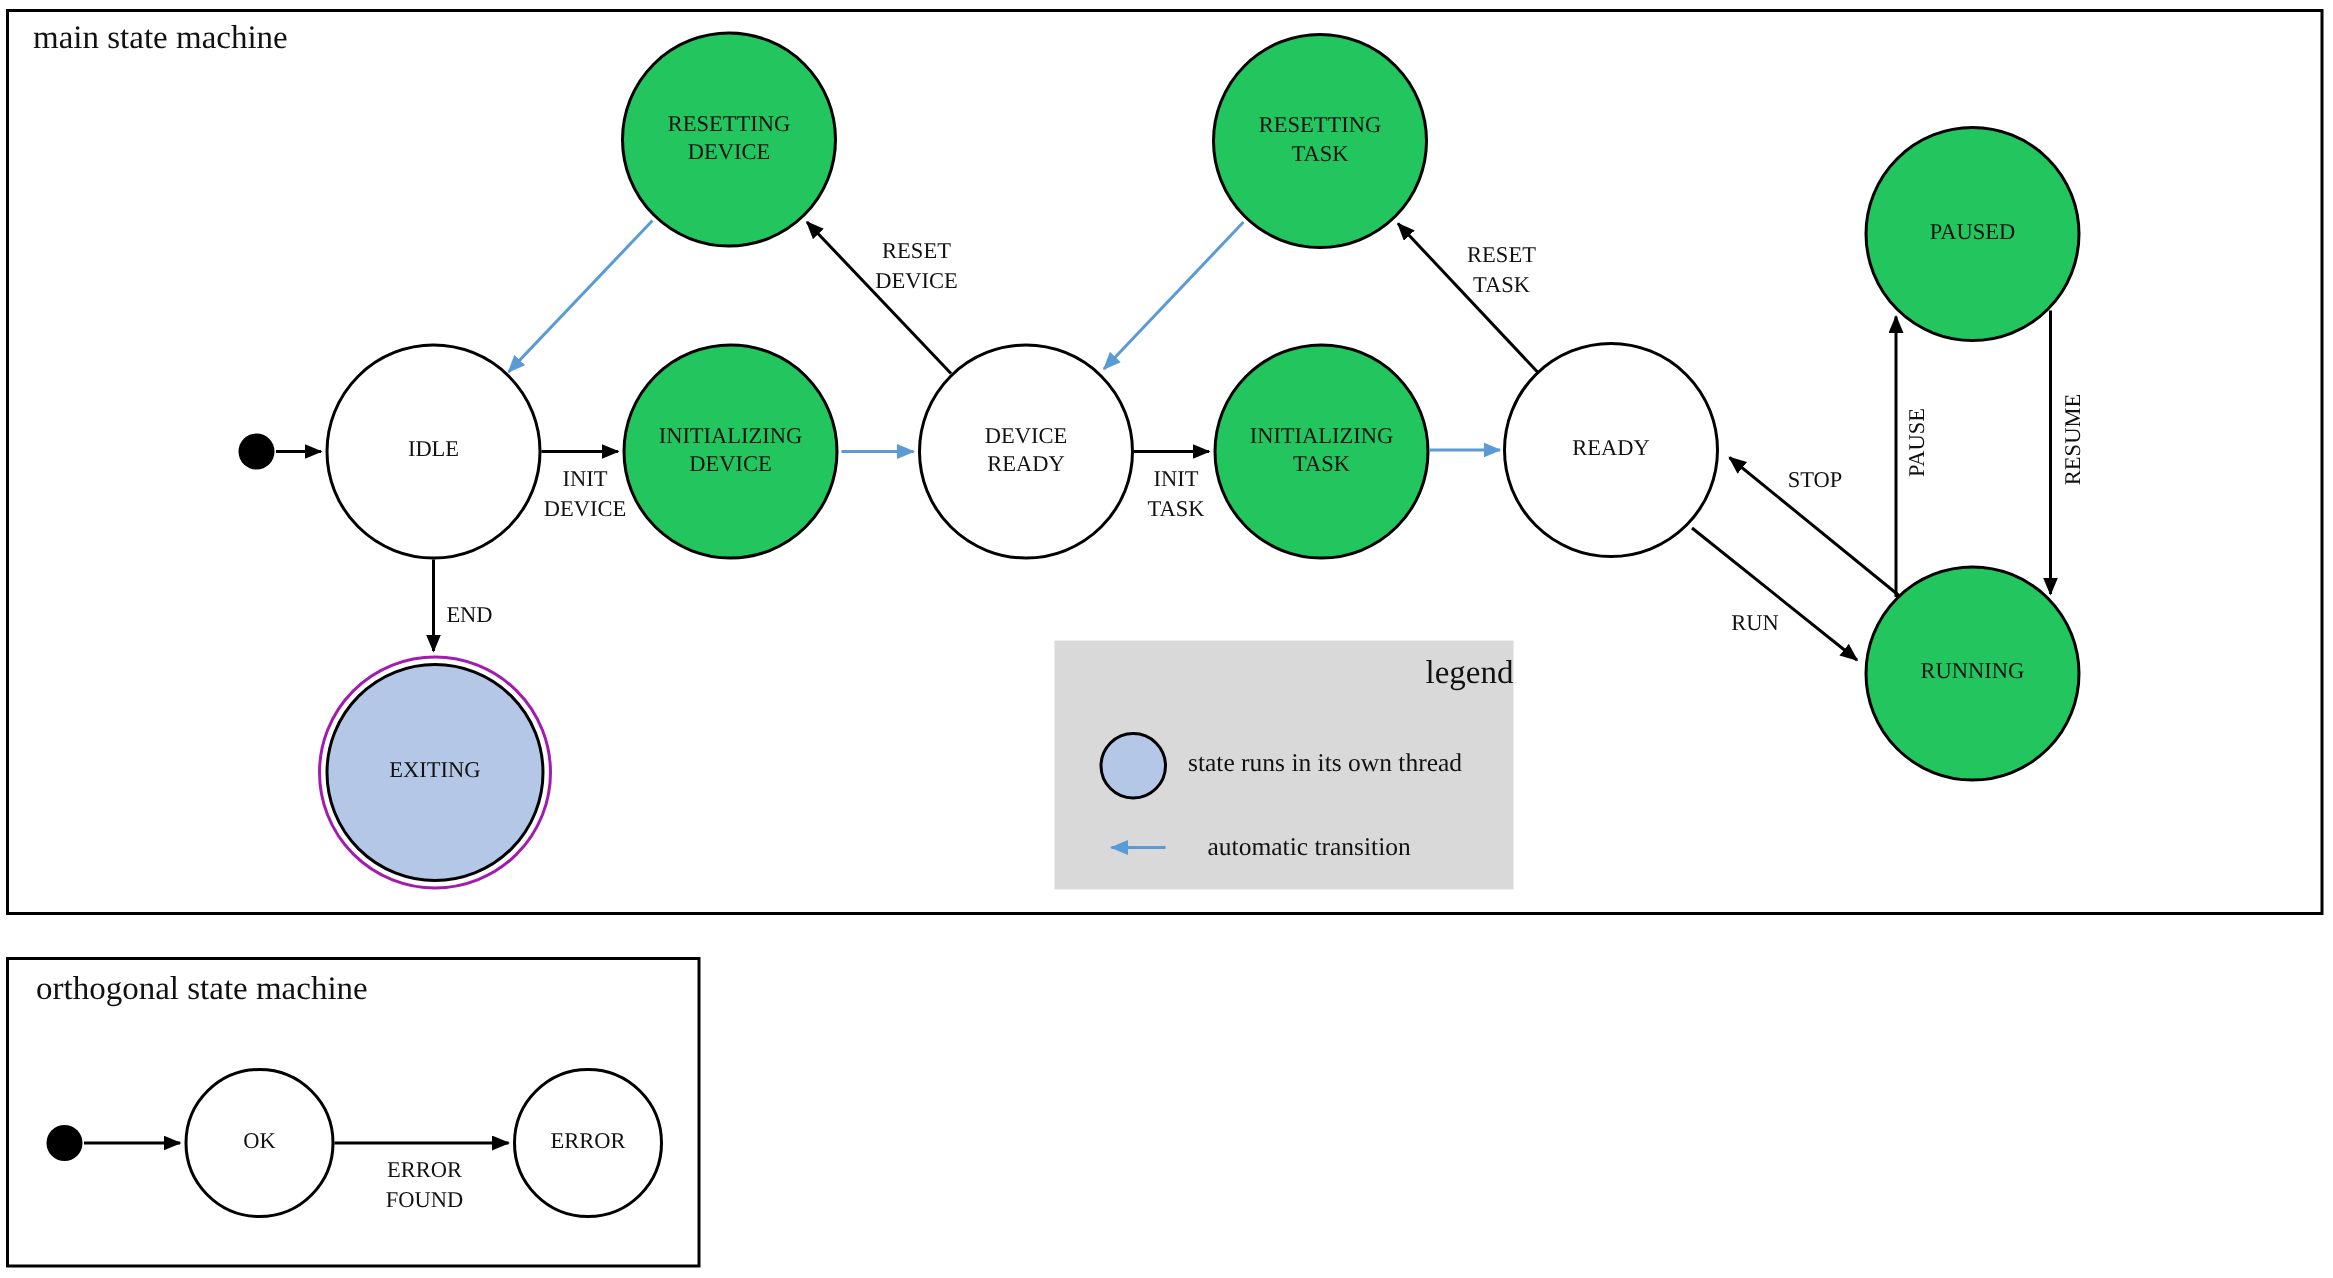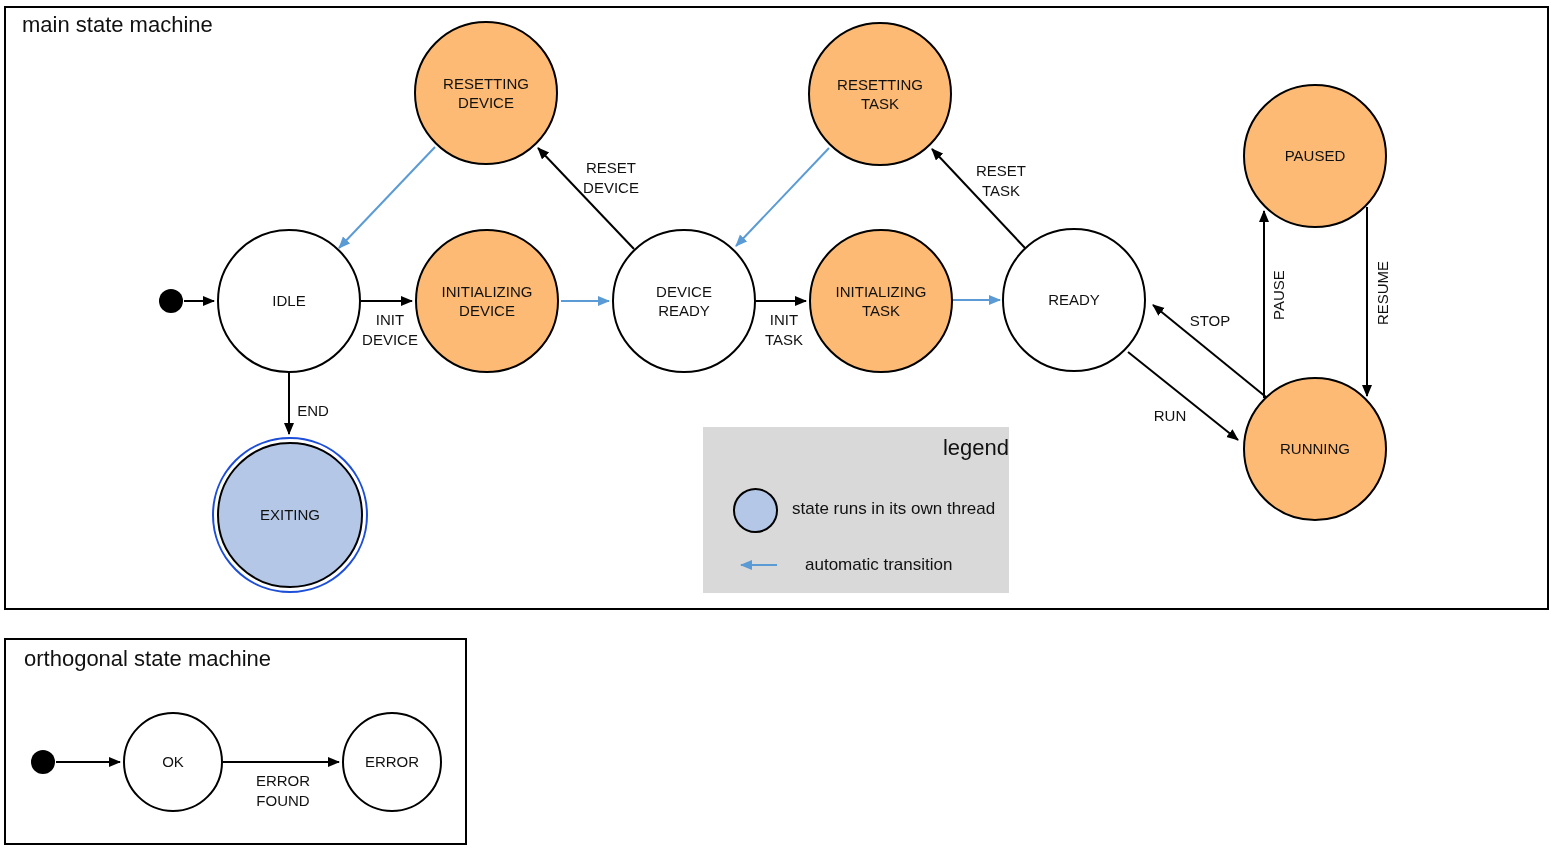--- a/index.html
+++ b/index.html
@@ -1,24 +1,24 @@
 <!DOCTYPE html>
 <html><head>
 <meta charset="utf-8">
 <style>
   html,body{margin:0;padding:0;background:#ffffff;}
   body{font-family:"Liberation Sans","DejaVu Sans",sans-serif;color:#111;}
-  .stage{position:relative;width:1555px;height:852px;background:#fff;overflow:hidden;}
+  .stage{position:relative;width:1555px;height:852px;background:#fff;overflow:hidden;font-family:Liberation Serif, serif;}
   .frame{position:absolute;border:2px solid #000;background:#fff;box-sizing:border-box;z-index:1;}
   .diagram-title{position:absolute;font-size:22px;color:#111;z-index:4;}
   .circle{position:absolute;border:2px solid #000;border-radius:50%;background:#fff;
           display:flex;align-items:center;justify-content:center;text-align:center;
           white-space:pre-line;font-size:15px;line-height:1.3;box-sizing:border-box;z-index:2;}
-  .threaded{background:#fdba74;}
-  .final-outer{position:absolute;border:2px solid #1d4ed8;border-radius:50%;background:#fff;
+  .threaded{background:#22c55e;}
+  .final-outer{position:absolute;border:2px solid #a21caf;border-radius:50%;background:#fff;
           display:flex;align-items:center;justify-content:center;box-sizing:border-box;z-index:2;}
   .final-inner{position:static;width:146px;height:146px;border:2px solid #000;border-radius:50%;
           display:flex;align-items:center;justify-content:center;text-align:center;
           white-space:pre-line;font-size:15px;line-height:1.3;box-sizing:border-box;background:#b4c7e7;}
   .tlabel{position:absolute;transform:translate(-50%,-50%);text-align:center;
           white-space:pre-line;font-size:15px;line-height:1.35;z-index:4;}
   .tlabel.rot{transform:translate(-50%,-50%) rotate(-90deg);}
   .lines{position:absolute;left:0;top:0;z-index:3;pointer-events:none;}
   .legend-box{position:absolute;left:703px;top:427px;width:306px;height:166px;background:#d9d9d9;z-index:1;}
   .legend-title{position:absolute;left:0;top:8px;width:100%;text-align:right;font-size:22px;z-index:2;}

